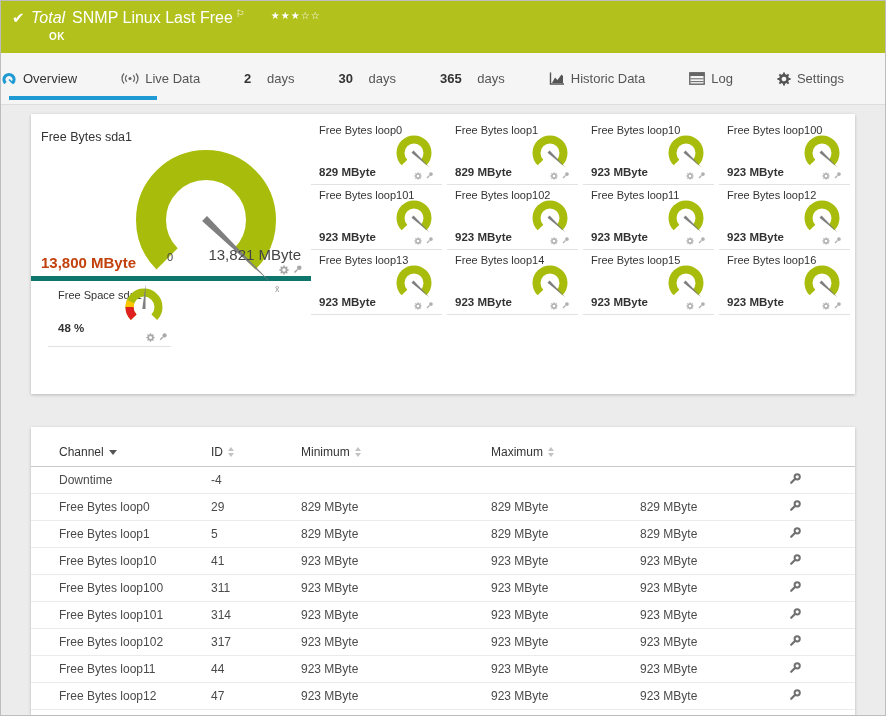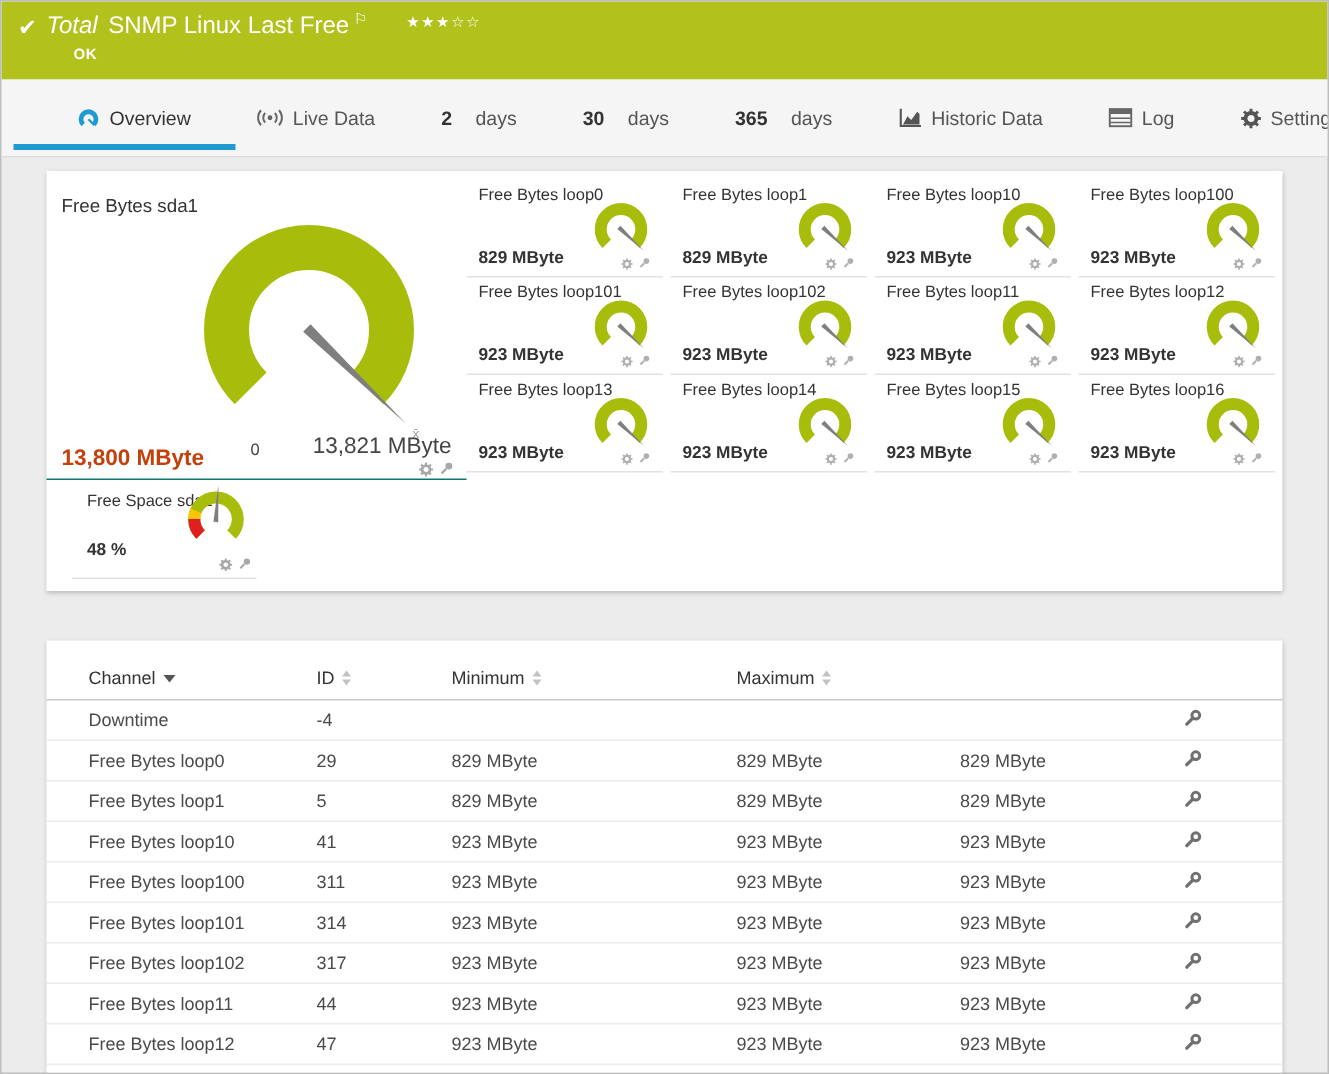--- a/index.html
+++ b/index.html
@@ -11,34 +11,34 @@
   .header{height:52px;background:#b2c11c;position:relative;color:#fff}
   .check{position:absolute;left:11px;top:8px;font-size:15px;font-weight:bold}
   .titlerow{position:absolute;left:30px;top:7px;white-space:nowrap}
   .kind{font-style:italic;font-size:16px;margin-right:7px}
   .sensor-title{font-size:16px}
   .flag{font-size:10px;vertical-align:super;margin-left:3px}
   .stars{margin-left:26px;font-size:10px;letter-spacing:1px;vertical-align:4px}
   .status{position:absolute;left:48px;top:30px;font-size:10px;font-weight:bold;letter-spacing:.4px}
 
   
-  .tabbar{height:52px;background:#f5f5f5;border-bottom:1px solid #ddd;display:flex;align-items:center;padding-left:50px;position:relative;white-space:nowrap}
+  .tabbar{height:52px;background:#f5f5f5;border-bottom:1px solid #ddd;display:flex;align-items:center;position:relative;white-space:nowrap}
   .tab{display:inline-flex;align-items:center;gap:6px;margin-right:44px;font-size:13px;color:#555;cursor:pointer}
   .tab b{color:#333;font-weight:bold}
   .tab.active{color:#333}
   .tabicon{display:inline-flex;align-items:center}
   .active-underline{position:absolute;left:8px;bottom:4px;width:148px;height:4px;background:#1f9ad2}
 
   
   .content{padding:9px 30px 0}
   .panel{background:#fff;box-shadow:0 1px 3px rgba(0,0,0,.22)}
   .panel1{height:280px;display:flex}
   .leftcol{width:280px;flex:none}
 
-  .main-cell{height:206px;position:relative;border-bottom:1px solid #0f766e}
+  .main-cell{height:167px;position:relative;border-bottom:5px solid #0f766e}
   .main-cell .celltitle{position:absolute;left:10px;top:16px;font-size:12.5px;color:#333}
   .main-cell .gaugewrap{position:absolute;left:85px;top:30px}
   .big-value{position:absolute;left:10px;bottom:5px;font-size:15px;font-weight:bold;color:#c2410c}
   .axis-min{position:absolute;left:136px;bottom:13px;font-size:11px;color:#444}
   .axis-max{position:absolute;right:10px;bottom:13px;font-size:15px;color:#444}
   .main-cell .cell-icons{position:absolute;right:8px;bottom:1px}
 
   .minirow{display:flex;height:74px}
   .mini-cell{position:relative;height:66px;border-bottom:1px solid #e2e2e2}
   .mini-cell.first{margin-left:17px;width:123px}

